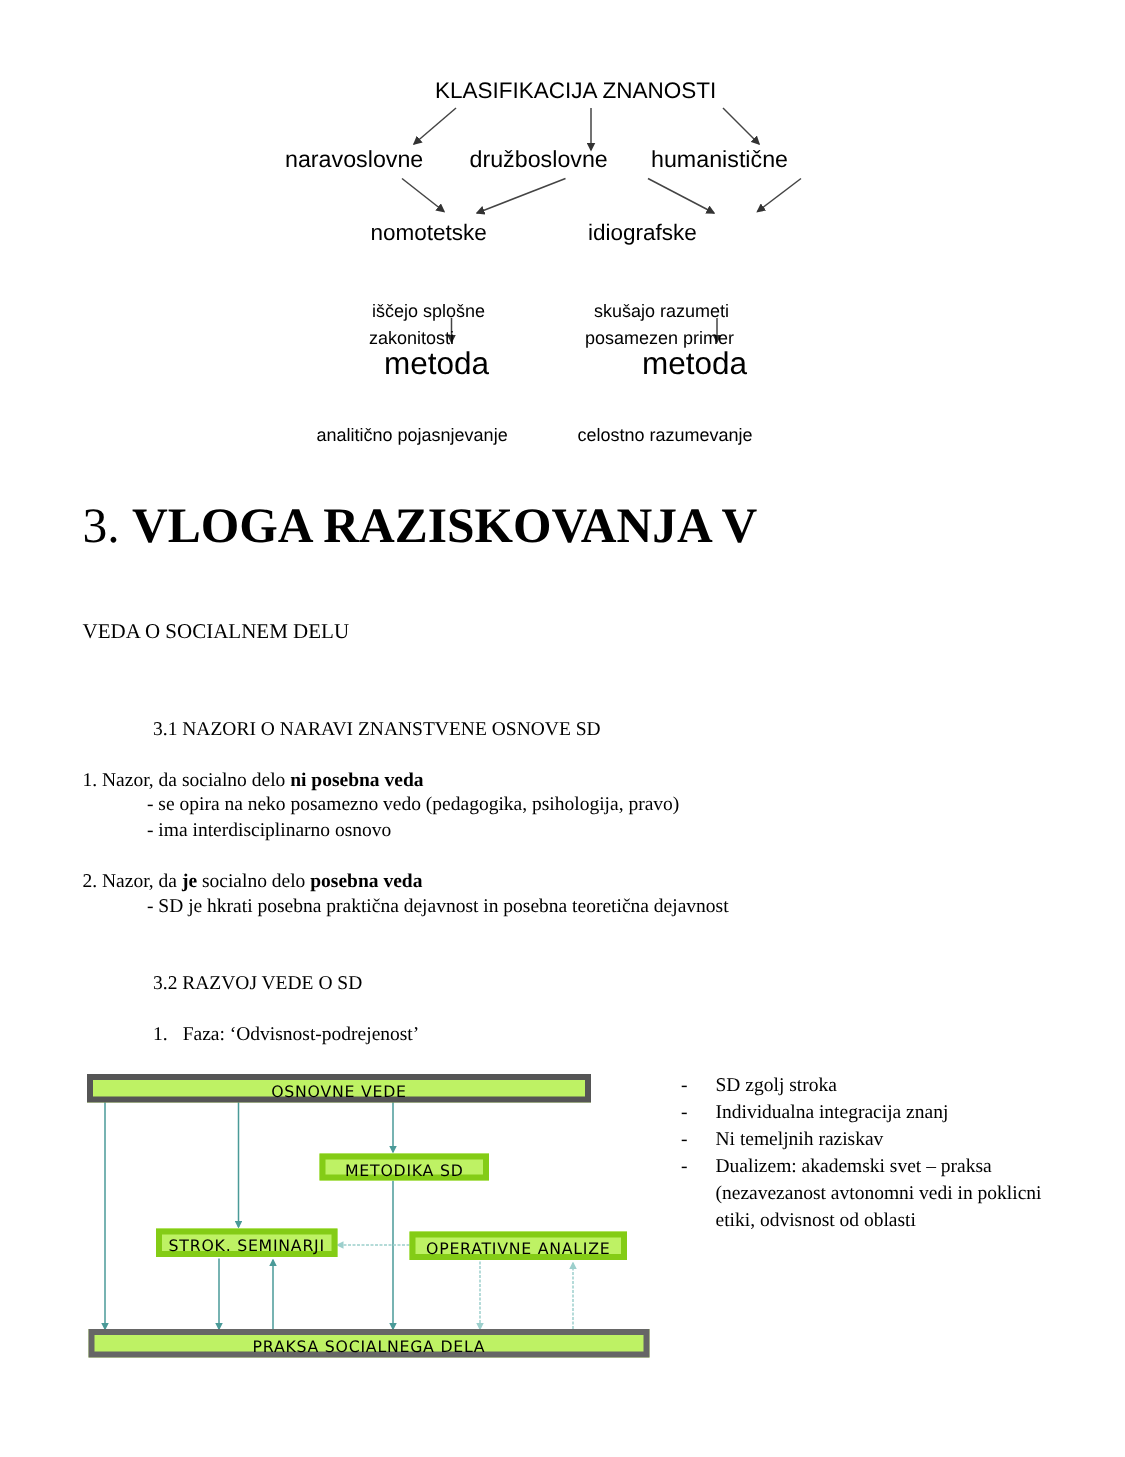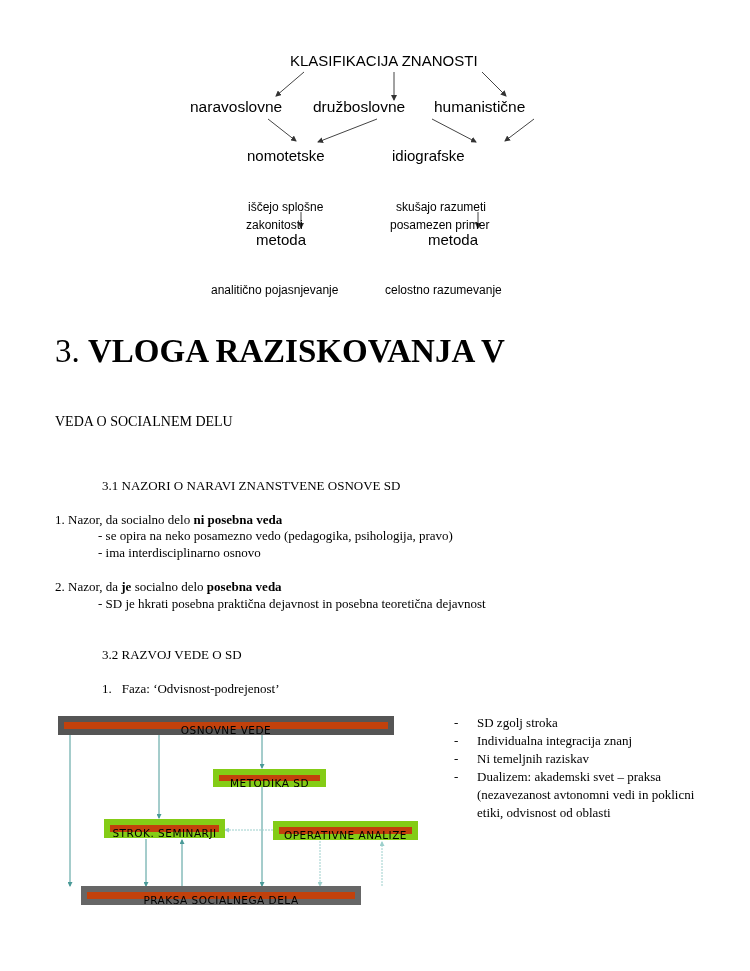--- a/index.html
+++ b/index.html
@@ -6,32 +6,32 @@
   body { width: 750px; height: 971px; position: relative; overflow: hidden; color: #000; font-family: "Liberation Serif", serif; }
   .abs { position: absolute; white-space: nowrap; }
   .sans { font-family: "Liberation Sans", sans-serif; }
 
   
   #klas-diagram { position: absolute; left: 0; top: 0; width: 750px; height: 300px; }
   .kd-title { font-size: 15px; margin-left: 13px; }
   .kd-l1 { font-size: 15.5px; }
   .kd-l2 { font-size: 15px; text-align: center; }
   .kd-desc { font-size: 12px; margin-top: 25px; }
-  .kd-met { font-size: 15px; }
+  .kd-met { font-size: 21px; }
 
   
   .h1 { font-size: 33px; line-height: 38px; left: 55px; top: 332px; white-space: normal; width: 600px; }
   .h1 b { font-weight: bold; }
   .subtitle { font-size: 14px; left: 55px; top: 414px; }
   .sec { font-size: 13px; font-weight: normal; margin-left: 47px; }
   .txt { font-size: 13px; }
 
   
   #flow-diagram { position: absolute; left: 55px; top: 708px; width: 370px; height: 205px; }
-  .fbox { position: absolute; border: 6px solid #84cc16; background: #c2410c; font-family: "DejaVu Sans", sans-serif; font-size: 10.5px; letter-spacing: 0.5px; text-align: center; box-sizing: border-box; }
+  .fbox { position: absolute; border: 4px solid #84cc16; background: #bef264; font-family: "DejaVu Sans", sans-serif; font-size: 10.5px; letter-spacing: 0.5px; text-align: center; box-sizing: border-box; }
 
   
   .rlist { left: 454px; top: 714px; font-size: 13px; line-height: 18px; white-space: normal; width: 270px; }
   .rlist .item { display: flex; }
   .rlist .dash { width: 23px; flex: none; }
 </style>
 </head>
 <body>
 
 <div id="klas-diagram">
@@ -118,21 +118,21 @@
     <g id="dotted-lines" stroke="#9ccfcc" stroke-width="1" stroke-dasharray="2,1" fill="none">
       <line x1="218" y1="122" x2="170" y2="122" marker-end="url(#fad)"></line>
       <line x1="265" y1="133" x2="265" y2="178" marker-end="url(#fad)"></line>
       <line x1="327" y1="178" x2="327" y2="134" marker-end="url(#fad)"></line>
     </g>
   </svg>
   <div class="fbox" style="left:3px;top:8px;width:336px;height:19px;line-height:17px;border-color:#555">OSNOVNE VEDE</div>
   <div class="fbox" style="left:158px;top:61px;width:113px;height:18px;line-height:16px">METODIKA SD</div>
   <div class="fbox" style="left:49px;top:111px;width:121px;height:19px;line-height:17px">STROK. SEMINARJI</div>
   <div class="fbox" style="left:218px;top:113px;width:145px;height:19px;line-height:17px">OPERATIVNE ANALIZE</div>
-  <div class="fbox" style="left:26px;top:178px;width:280px;height:19px;line-height:17px;border-color:#666">PRAKSA SOCIALNEGA DELA</div>
+  <div class="fbox" style="left:4px;top:178px;width:374px;height:19px;line-height:17px;border-color:#666">PRAKSA SOCIALNEGA DELA</div>
 </div>
 
 <div class="abs rlist">
   <div class="item">
       <span class="dash">-</span>
       <span>SD zgolj stroka</span>
     </div>
   <div class="item">
       <span class="dash">-</span>
       <span>Individualna integracija znanj</span>

